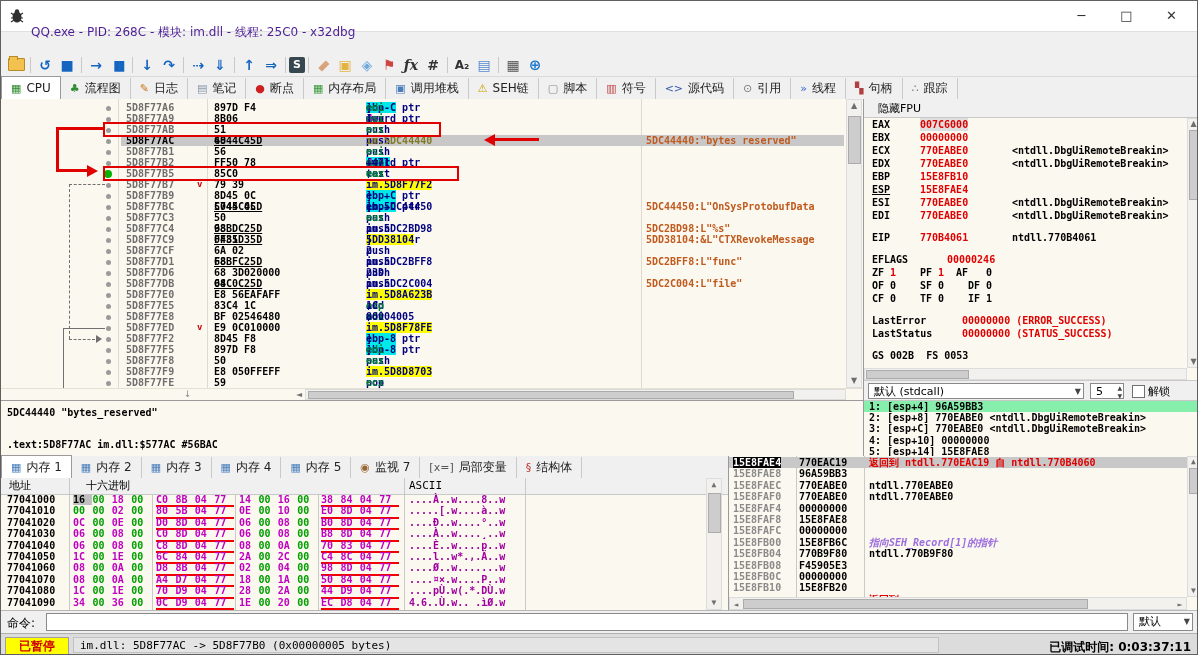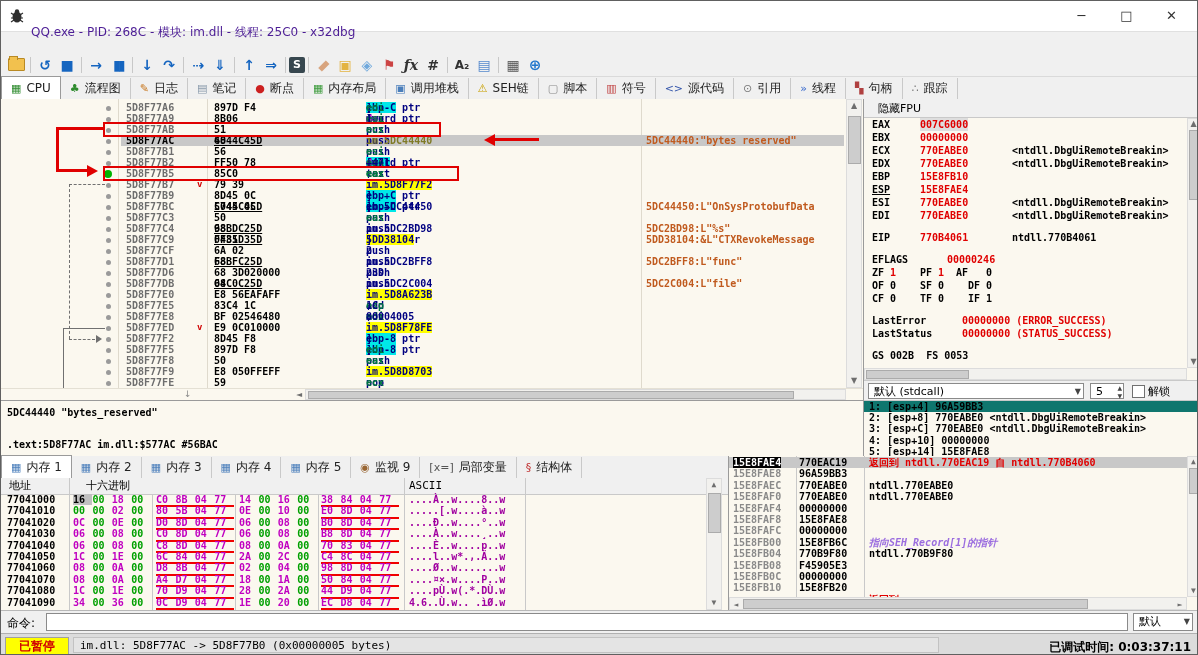--- a/index.html
+++ b/index.html
@@ -95,21 +95,21 @@
   .rnote{position:absolute;left:148px;color:#000;}
   .rblack{color:#000;}
   #callconv{position:absolute;left:0;top:281px;width:100%;height:20px;background:#F0F0F0;border-top:1px solid #C9C9C9;}
   .combo{position:absolute;background:#FFF;border:1px solid #8A8A8A;font-size:11px;line-height:16px;padding-left:5px;box-sizing:border-box;}
   .combo .arr{position:absolute;right:2px;top:0;font-size:8px;color:#444;line-height:16px;}
   .spin{position:absolute;background:#FFF;border:1px solid #8A8A8A;font-size:11px;line-height:16px;text-align:left;padding-left:5px;box-sizing:border-box;}
   .spin .ud{position:absolute;right:1px;top:0;font-size:6px;color:#444;line-height:8px;}
   .cb{position:absolute;width:11px;height:11px;background:#FFF;border:1px solid #707070;}
   #args{position:absolute;left:0;top:301px;width:100%;height:56px;border-top:1px solid #C9C9C9;font-size:10px;font-weight:bold;overflow:hidden;}
   .argrow{height:11.2px;line-height:11.2px;padding-left:5px;white-space:pre;}
-  .argrow.sel{background:#0f766e;}
+  .argrow.sel{background:#86efac;}
   
   #dump{left:0;top:477px;width:727px;height:132px;background:#FBF8EF;overflow:hidden;}
   #dumphdr{position:absolute;left:0;top:0;width:100%;height:16px;background:#F0F0F0;border-bottom:1px solid #C9C9C9;font-size:11px;line-height:15px;}
   .dumprow{position:absolute;left:0;width:100%;height:11.4px;font-size:10px;line-height:11.4px;font-weight:bold;white-space:pre;}
   .da{position:absolute;left:6px;color:#000;}
   .hxg{position:absolute;top:0;}
   .hxg.ptr{border-bottom:2px solid #F00000;}
   .hxb{display:inline-block;width:19.4px;}
   .hx-z{color:#00A000;}
   .hx-b{color:#C000C0;}
@@ -389,21 +389,21 @@
       <span class="tab">
         <span class="ticon" style="color: rgb(74, 126, 187);">▦</span>
         <span>内存 4</span>
       </span>
       <span class="tab">
         <span class="ticon" style="color: rgb(74, 126, 187);">▦</span>
         <span>内存 5</span>
       </span>
       <span class="tab">
         <span class="ticon" style="color: rgb(153, 102, 51);">◉</span>
-        <span>监视 9</span>
+        <span>监视 7</span>
       </span>
       <span class="tab">
         <span class="ticon" style="color: rgb(85, 85, 85);">[x=]</span>
         <span>局部变量</span>
       </span>
       <span class="tab">
         <span class="ticon" style="color: rgb(192, 48, 48);">§</span>
         <span>结构体</span>
       </span>
     </div>

